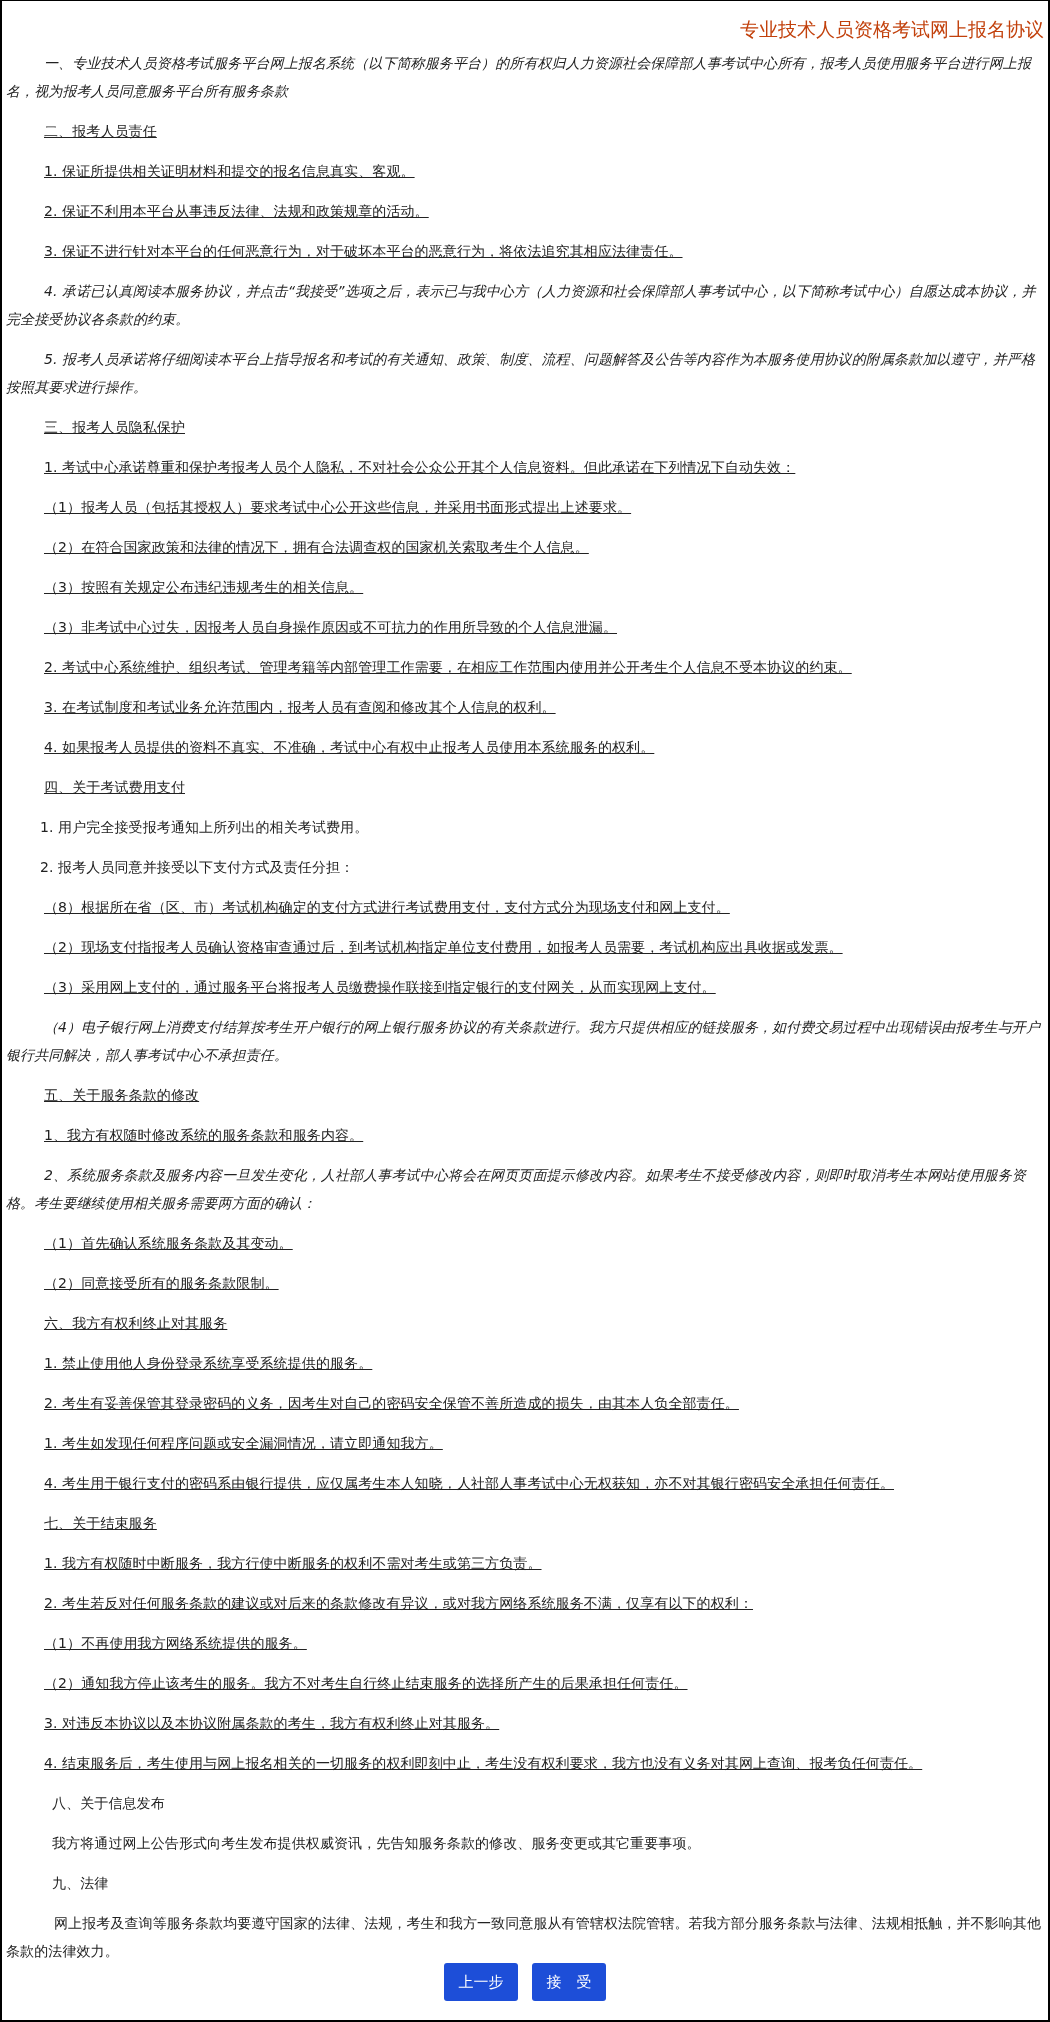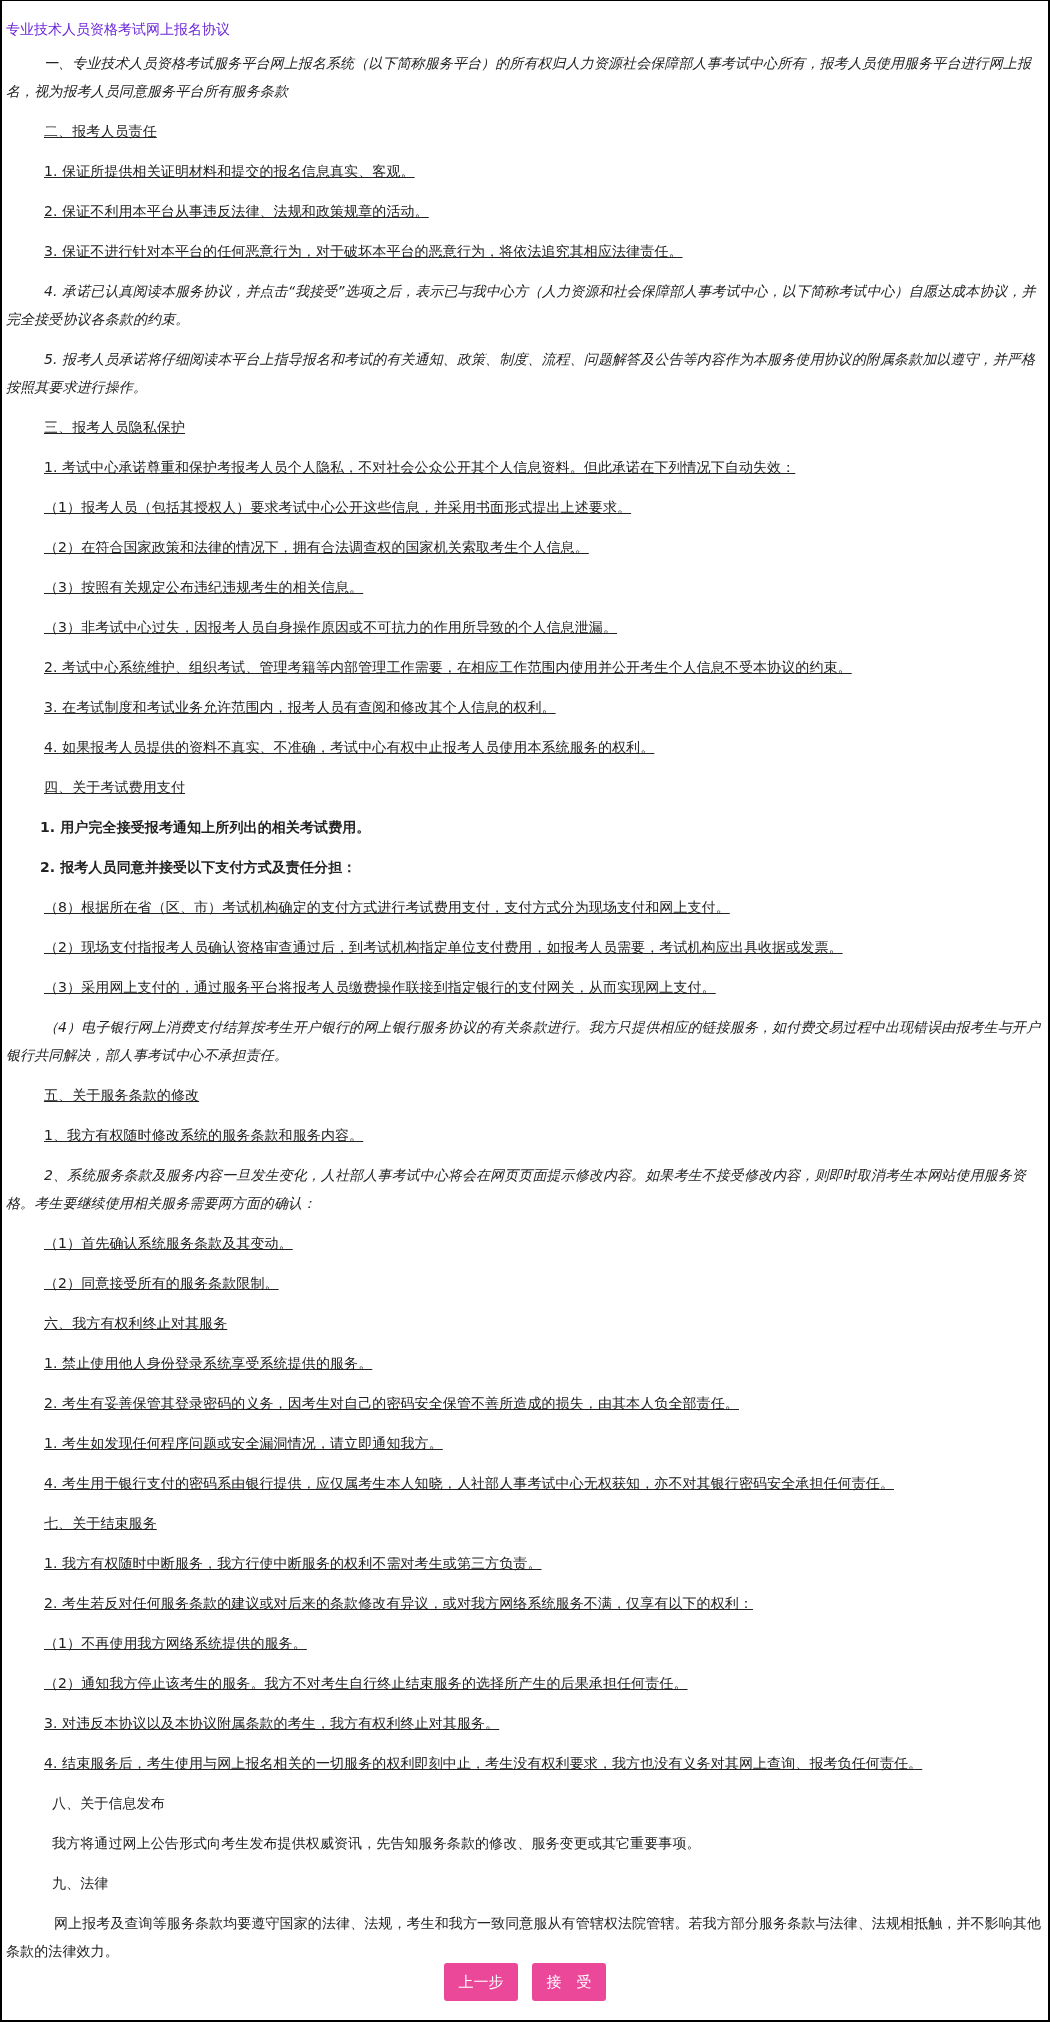--- a/index.html
+++ b/index.html
@@ -10,54 +10,54 @@
       height: 2022px;
       border: 2px solid #000;
       border-top-width: 1px;
       padding: 16px 4px 0 4px;
       font-family: "DejaVu Sans", "Liberation Sans", sans-serif;
       color: #222;
       font-size: 14px;
       position: relative;
     }
     .title {
-      text-align: left;
-      font-size: 14px;
-      color: #6d28d9;
+      text-align: right;
+      font-size: 19px;
+      color: #c2410c;
       margin: 0 0 8px 0;
       height: 24px;
       line-height: 24px;
       font-weight: normal;
     }
     .para {
       margin: 0;
       line-height: 28px;
       font-size: 14px;
       letter-spacing: 0.1px;
     }
     .gap { height: 12px; }
     .indent { text-indent: 38px; font-style: italic; }
     .indent2 { padding-left: 38px; text-decoration: underline; }
-    .indent3 { padding-left: 34px; font-weight: bold; }
+    .indent3 { padding-left: 34px; }
     .indent4 { padding-left: 46px; }
     .indent5 { text-indent: 48px; }
     .buttons {
       position: absolute;
       left: 0;
       right: 0;
       top: 1962px;
       text-align: center;
       font-size: 0;
     }
     .btn {
       display: inline-block;
       width: 74px;
       height: 38px;
       line-height: 38px;
-      background: #ec4899;
+      background: #1d4ed8;
       color: #fff;
       border: none;
       border-radius: 3px;
       font-size: 15px;
       font-family: "DejaVu Sans", "Liberation Sans", sans-serif;
       margin: 0 7px;
       padding: 0;
       cursor: pointer;
       vertical-align: top;
     }

